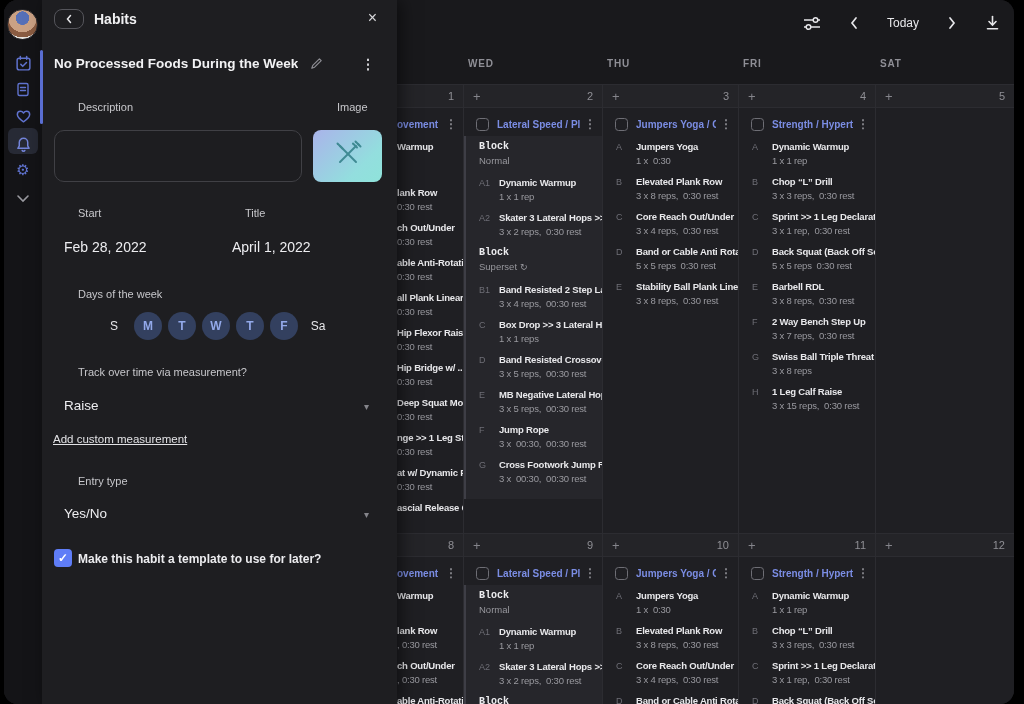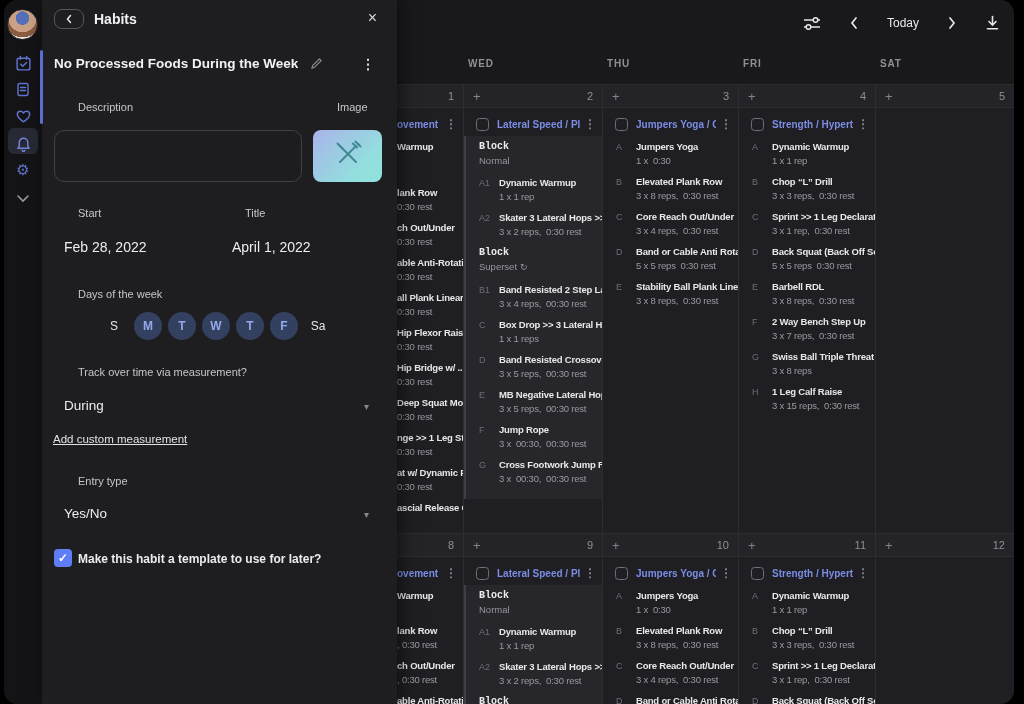--- a/index.html
+++ b/index.html
@@ -554,21 +554,21 @@
         <div class="day">S</div>
         <div class="day sel">M</div>
         <div class="day sel">T</div>
         <div class="day sel">W</div>
         <div class="day sel">T</div>
         <div class="day sel">F</div>
         <div class="day">Sa</div>
       </div>
 
     <span class="lbl" style="left:12px;top:366px">Track over time via measurement?</span>
-    <span class="val" style="left:22px;top:398px;font-size:13.5px">During</span>
+    <span class="val" style="left:22px;top:398px;font-size:13.5px">Raise</span>
     <span class="dd-chev" style="left:322px;top:401px">▾</span>
 
     <a class="link">Add custom measurement</a>
 
     <span class="lbl" style="left:12px;top:475px">Entry type</span>
     <span class="val" style="left:22px;top:506px;font-size:13.5px">Yes/No</span>
     <span class="dd-chev" style="left:322px;top:509px">▾</span>
 
     <span class="cbx-blue">✓</span>
     <span class="cbx-lbl">Make this habit a template to use for later?</span>

